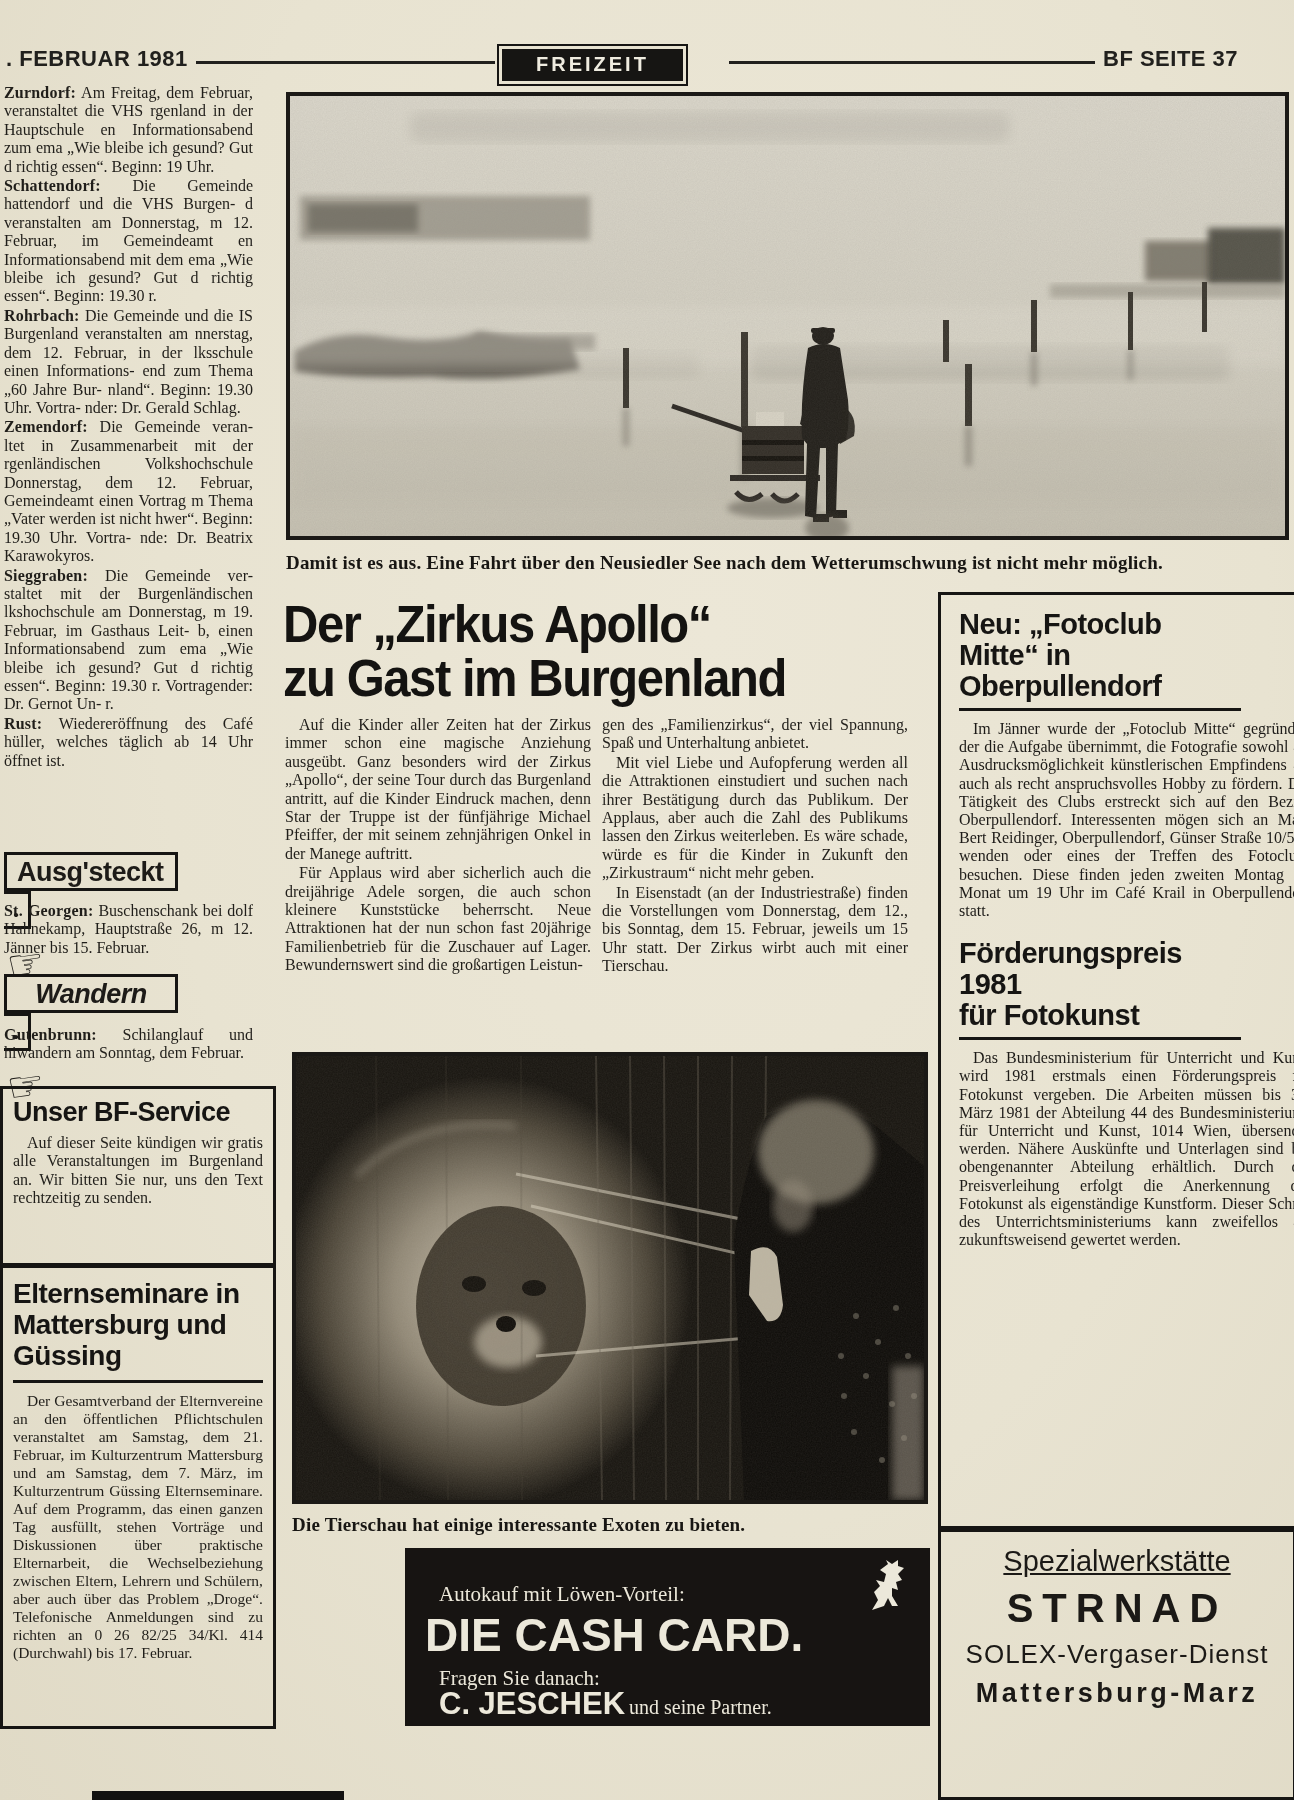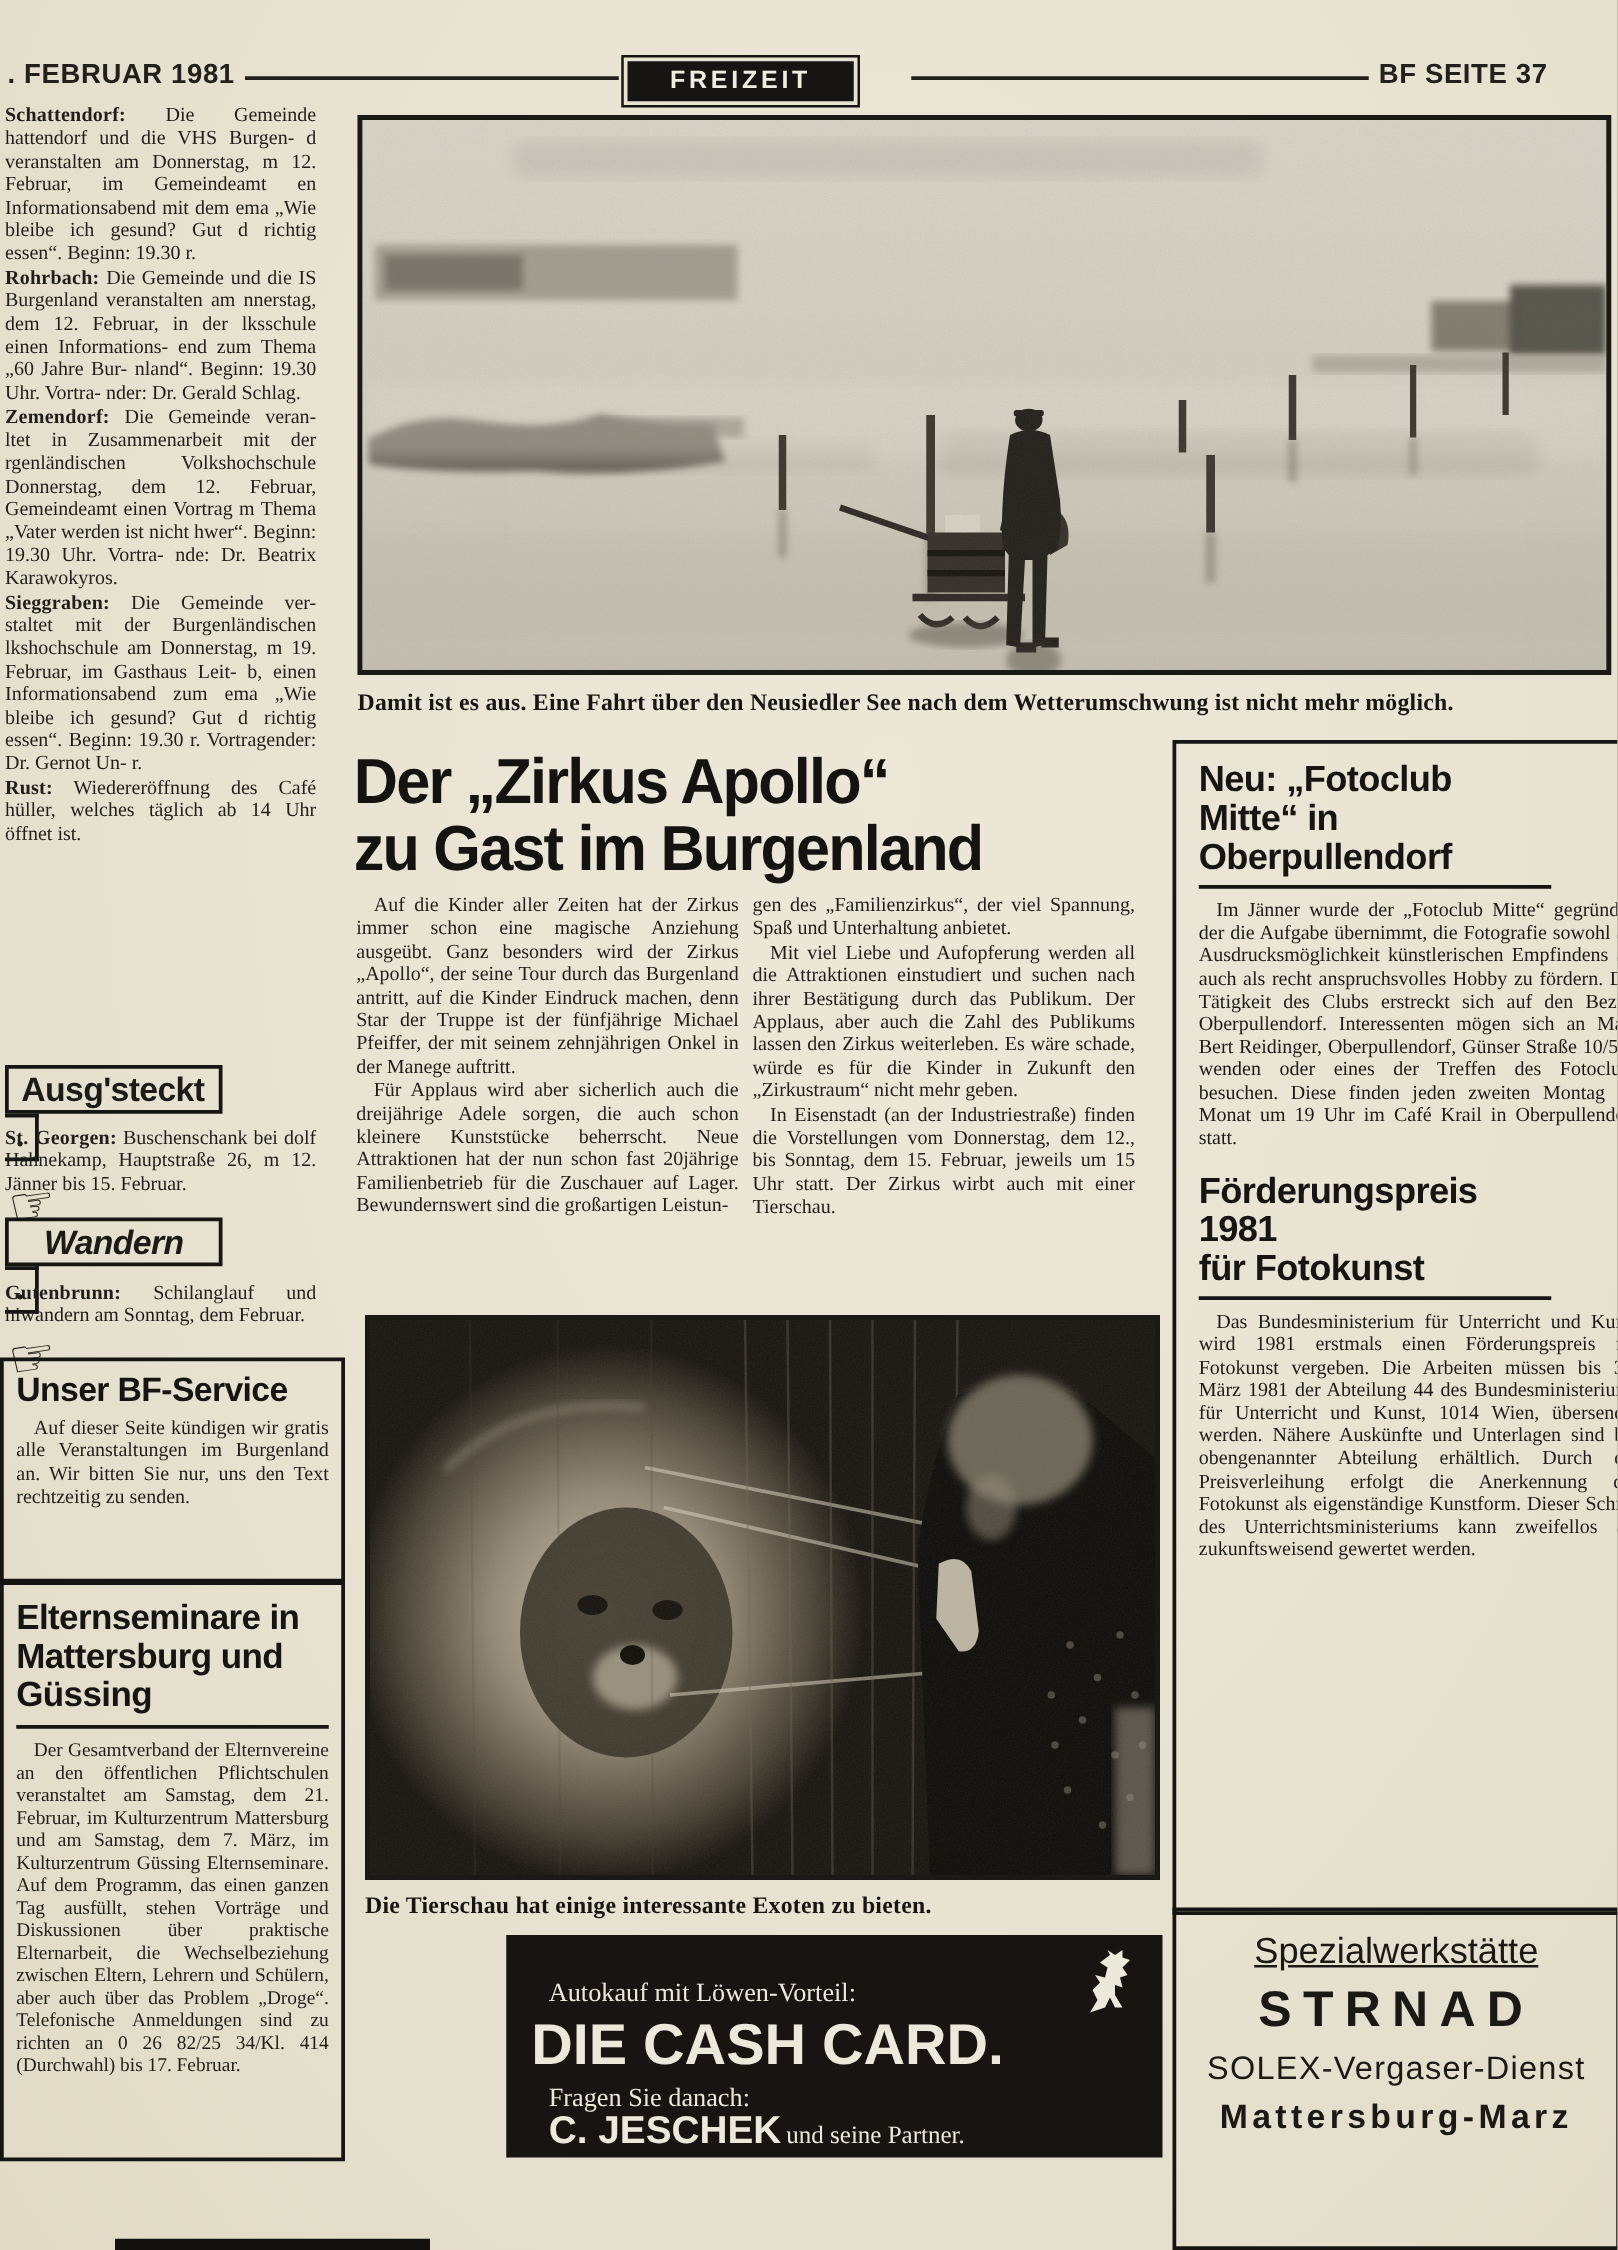--- a/index.html
+++ b/index.html
@@ -64,20 +64,21 @@
 
   <div class="abs hdr-text" style="left:6px;top:46px;">. FEBRUAR 1981</div>
   <div class="abs hdr-rule" style="left:196px;top:61px;width:299px;"></div>
   <div class="abs" id="freizeit-box" style="left:497px;top:44px;">
     <div id="freizeit-inner">FREIZEIT</div>
   </div>
   <div class="abs hdr-rule" style="left:729px;top:61px;width:366px;"></div>
   <div class="abs hdr-text" style="left:1103px;top:46px;">BF SEITE 37</div>
 
   <div class="abs body-txt" id="left-events" style="left:4px;top:84px;height:766px;">
+    <p><b>Zurndorf:</b><span> Am Freitag, dem Februar, veranstaltet die VHS rgenland in der Hauptschule en Informationsabend zum ema „Wie bleibe ich gesund? Gut d richtig essen“. Beginn: 19 Uhr.</span></p>
     <p><b>Schattendorf:</b><span> Die Gemeinde hattendorf und die VHS Burgen- d veranstalten am Donnerstag, m 12. Februar, im Gemeindeamt en Informationsabend mit dem ema „Wie bleibe ich gesund? Gut d richtig essen“. Beginn: 19.30 r.</span></p>
     <p><b>Rohrbach:</b><span> Die Gemeinde und die IS Burgenland veranstalten am nnerstag, dem 12. Februar, in der lksschule einen Informations- end zum Thema „60 Jahre Bur- nland“. Beginn: 19.30 Uhr. Vortra- nder: Dr. Gerald Schlag.</span></p>
     <p><b>Zemendorf:</b><span> Die Gemeinde veran- ltet in Zusammenarbeit mit der rgenländischen Volkshochschule Donnerstag, dem 12. Februar, Gemeindeamt einen Vortrag m Thema „Vater werden ist nicht hwer“. Beginn: 19.30 Uhr. Vortra- nde: Dr. Beatrix Karawokyros.</span></p>
     <p><b>Sieggraben:</b><span> Die Gemeinde ver- staltet mit der Burgenländischen lkshochschule am Donnerstag, m 19. Februar, im Gasthaus Leit- b, einen Informationsabend zum ema „Wie bleibe ich gesund? Gut d richtig essen“. Beginn: 19.30 r. Vortragender: Dr. Gernot Un- r.</span></p>
     <p><b>Rust:</b><span> Wiedereröffnung des Café hüller, welches täglich ab 14 Uhr öffnet ist.</span></p>
   </div>
 
   <div class="abs tag-box" style="left:4px;top:852px;width:260px;">
     <div class="tag-label" style="width:148px;">Ausg'steckt</div>
     <div class="tag-dot">.</div>

